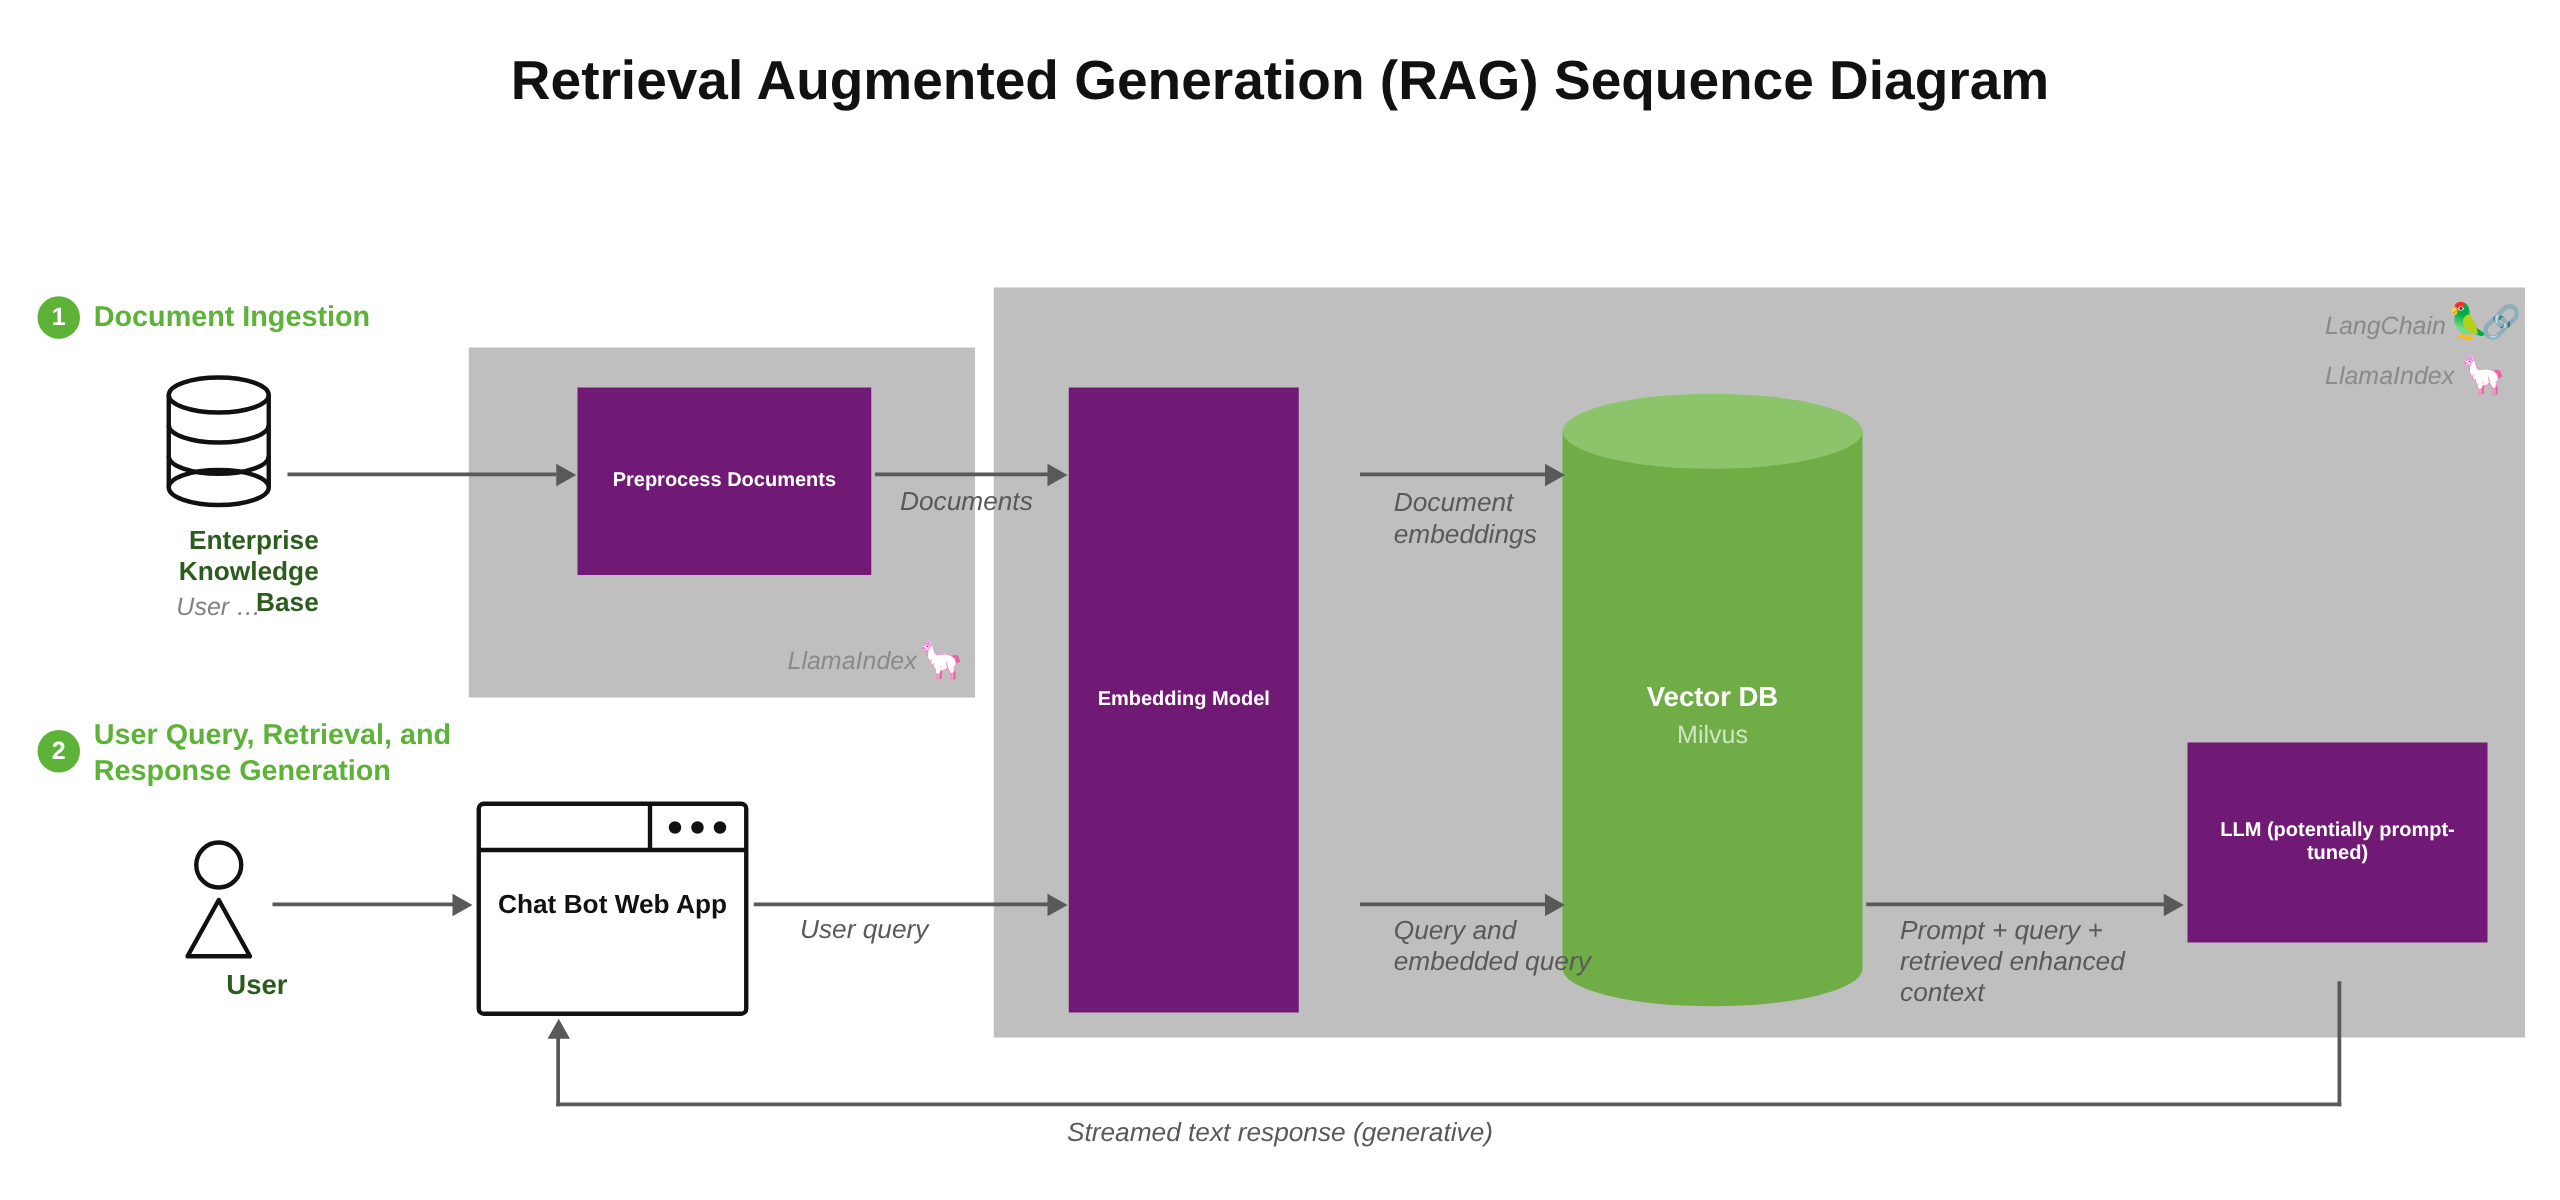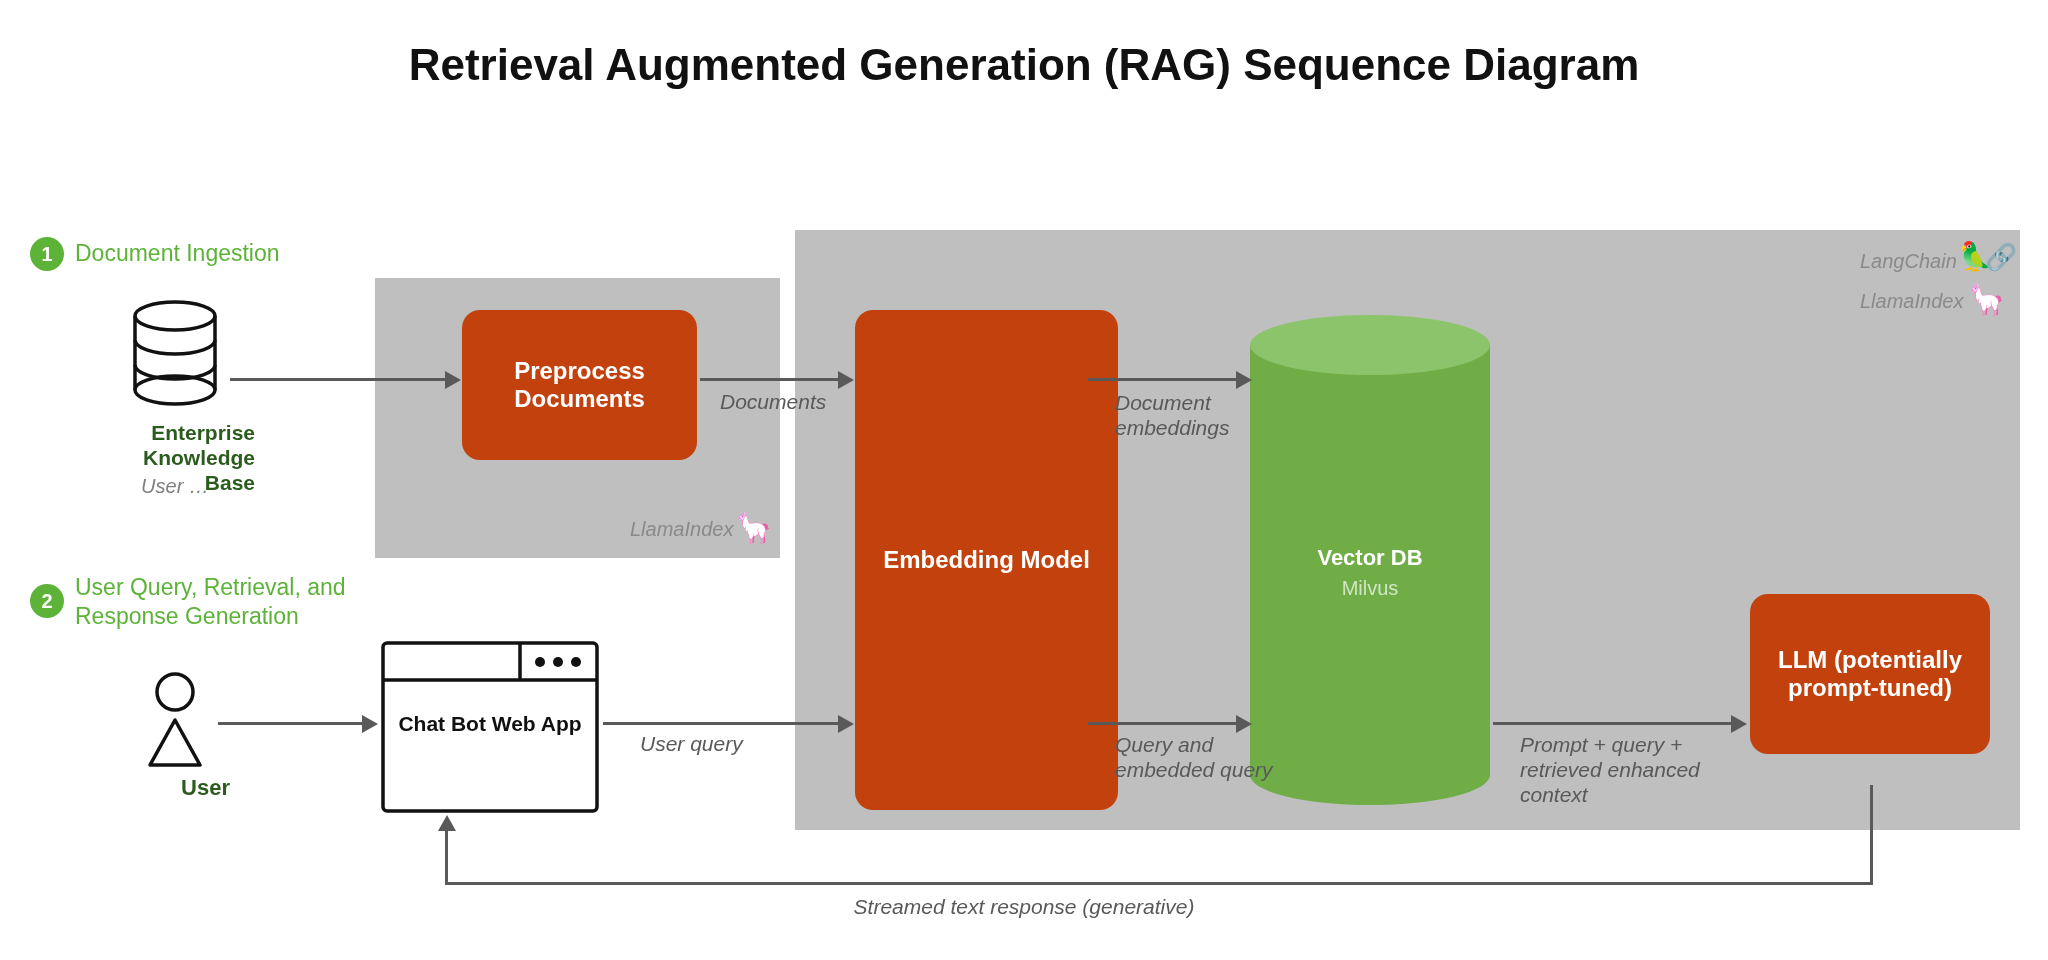--- a/index.html
+++ b/index.html
@@ -30,38 +30,37 @@
     color: #fff;
     font-weight: 700;
     font-size: 20px;
     display: flex;
     align-items: center;
     justify-content: center;
   }
   .section-label {
     position: absolute;
     color: #5cb338;
-    font-weight: 400;
+    font-weight: 700;
     font-size: 23px;
   }
   .gray-panel {
     position: absolute;
     background: #bfbfbf;
   }
   .green-box {
     position: absolute;
-    background: #c2410c;
+    background: #701a75;
     color: #fff;
     display: flex;
     align-items: center;
     justify-content: center;
     text-align: center;
-    font-size: 24px;
+    font-size: 16px;
     font-weight: 600;
-    border-radius: 18px;
   }
   .actor-label-green {
     position: absolute;
     color: #2b5c1d;
     font-weight: 700;
     text-align: right;
   }
   .actor-label-bold {
     position: absolute;
     color: #111;
@@ -172,21 +171,21 @@
   <circle cx="196" cy="22" r="5" fill="#111"></circle>
 </svg>
 <div class="actor-label-bold" style="left:395px; top:710px; width:190px; font-size:21px; line-height:1.3;">Chat Bot Web App</div>
 
 <div class="green-box" style="left:462px; top:310px; width:235px; height:150px;">
   <span>Preprocess Documents</span>
 </div>
 <div class="lib-label" style="left:630px; top:518px;">LlamaIndex</div>
 <span class="llama-icon" style="left:735px; top:510px; filter:hue-rotate(290deg) saturate(2.2) brightness(1.1);">🦙</span>
 
-<div class="green-box" style="left:855px; top:310px; width:263px; height:500px; flex-direction:column; gap:4px;">
+<div class="green-box" style="left:855px; top:310px; width:184px; height:500px; flex-direction:column; gap:4px;">
   <span>Embedding Model</span>
 </div>
 
 <div class="cyl" style="left:1250px; top:315px; height:490px;">
   <div class="body" style="top:30px; bottom:30px;"></div>
   <div class="bot" style="bottom:0;"></div>
   <div class="top" style="top:0;"></div>
   <div style="position:absolute; top:230px; left:0; right:0; text-align:center; color:#fff; font-weight:700; font-size:22px;">Vector DB</div>
   <div style="position:absolute; top:262px; left:0; right:0; text-align:center;" class="white-sub">Milvus</div>
 </div>

